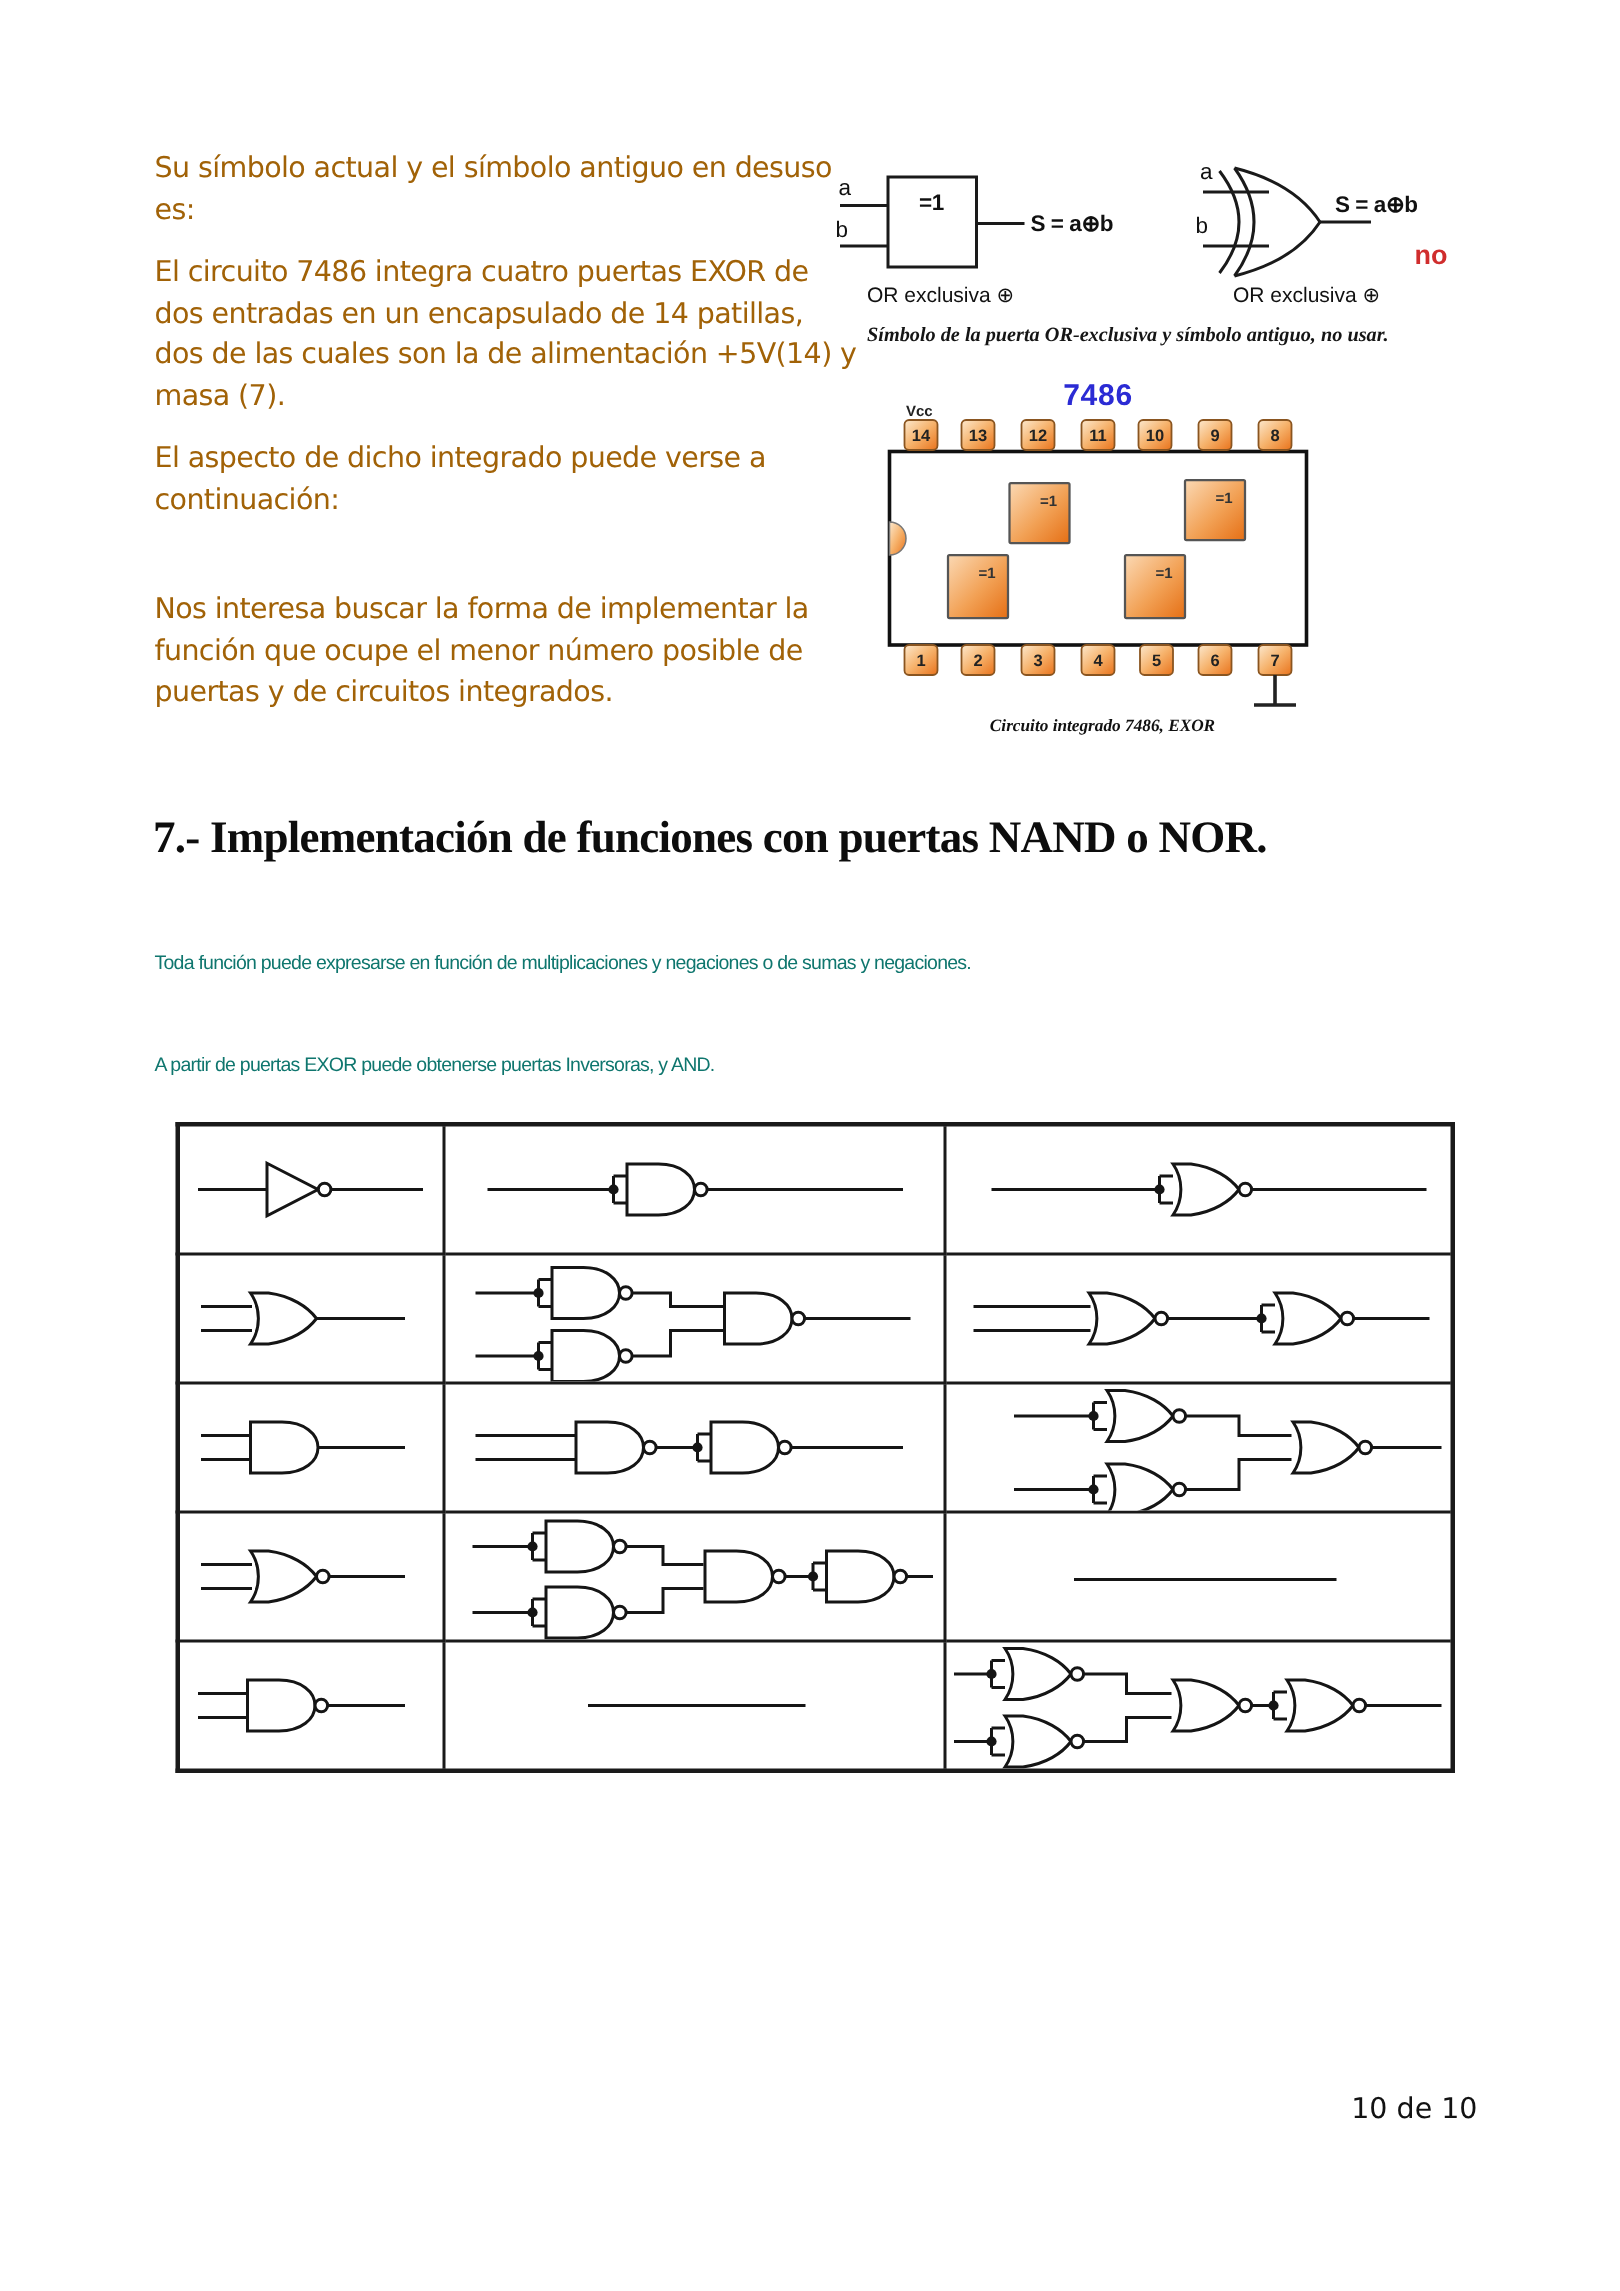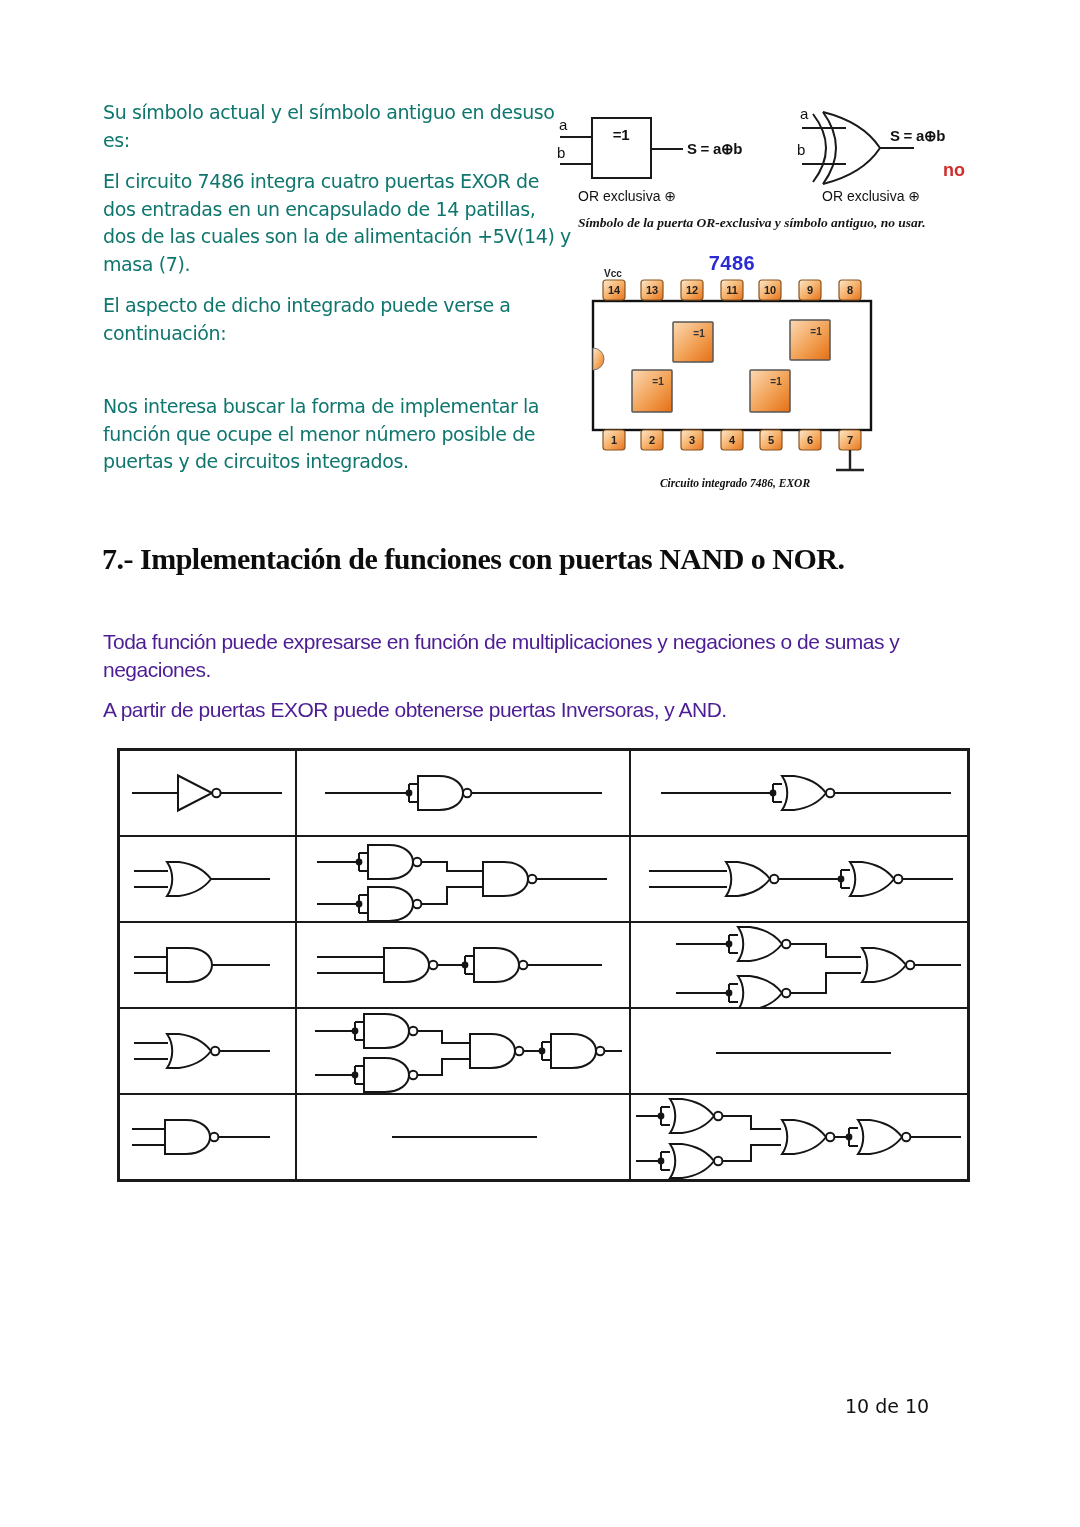--- a/index.html
+++ b/index.html
@@ -1,35 +1,35 @@
 <!DOCTYPE html>
 <html><head>
 <meta charset="utf-8">
 <style>
   html,body{margin:0;padding:0;background:#ffffff;}
   body{width:1080px;height:1527px;position:relative;font-family:"Liberation Sans",sans-serif;color:#111;overflow:hidden;}
 
   
   .intro-p{position:absolute;left:103px;width:470px;margin:0;
-    font-family:"DejaVu Sans",sans-serif;font-size:19px;line-height:27.5px;letter-spacing:-0.4px;color:#0f766e;}
+    font-family:"DejaVu Sans",sans-serif;font-size:19px;line-height:27.5px;letter-spacing:-0.4px;color:#a16207;}
   #p1{top:99px}
   #p2{top:168px}
   #p3{top:292px}
   #p4{top:393px}
 
   
   .h7{position:absolute;left:102px;top:540px;width:800px;margin:0;
     font-family:Liberation Serif, serif;font-weight:bold;font-size:30px;line-height:38px;letter-spacing:-0.5px;color:#0d0d0d;}
   .sec-p{position:absolute;left:103px;width:830px;margin:0;
-    font-family:"Liberation Sans",sans-serif;font-size:21px;line-height:28px;letter-spacing:-0.5px;color:#4c1d95;}
+    font-family:"Liberation Sans",sans-serif;font-size:13px;line-height:28px;letter-spacing:-0.5px;color:#0f766e;}
   #sp1{top:628px}
   #sp2{top:696px}
 
   
-  .footer{position:absolute;left:845px;top:1395px;width:140px;
+  .footer{position:absolute;left:845px;top:1395px;width:140px;text-align:right;
     font-family:"DejaVu Sans",sans-serif;font-size:19px;color:#121212;}
 
   
   .xorfig{position:absolute;left:550px;top:100px;}
   .lab{font:15px "Liberation Sans",sans-serif;fill:#111;}
   .eq{font:bold 15px "Liberation Sans",sans-serif;fill:#111;letter-spacing:-0.3px;}
   .orx{font:14px "Liberation Sans",sans-serif;fill:#111;}
   .no{font:bold 18px "Liberation Sans",sans-serif;fill:#d02d2d;}
   .figcap{font:italic bold 13.5px "Liberation Serif",serif;fill:#151515;}
   .sline{fill:none;stroke:#1a1a1a;stroke-width:2;}

